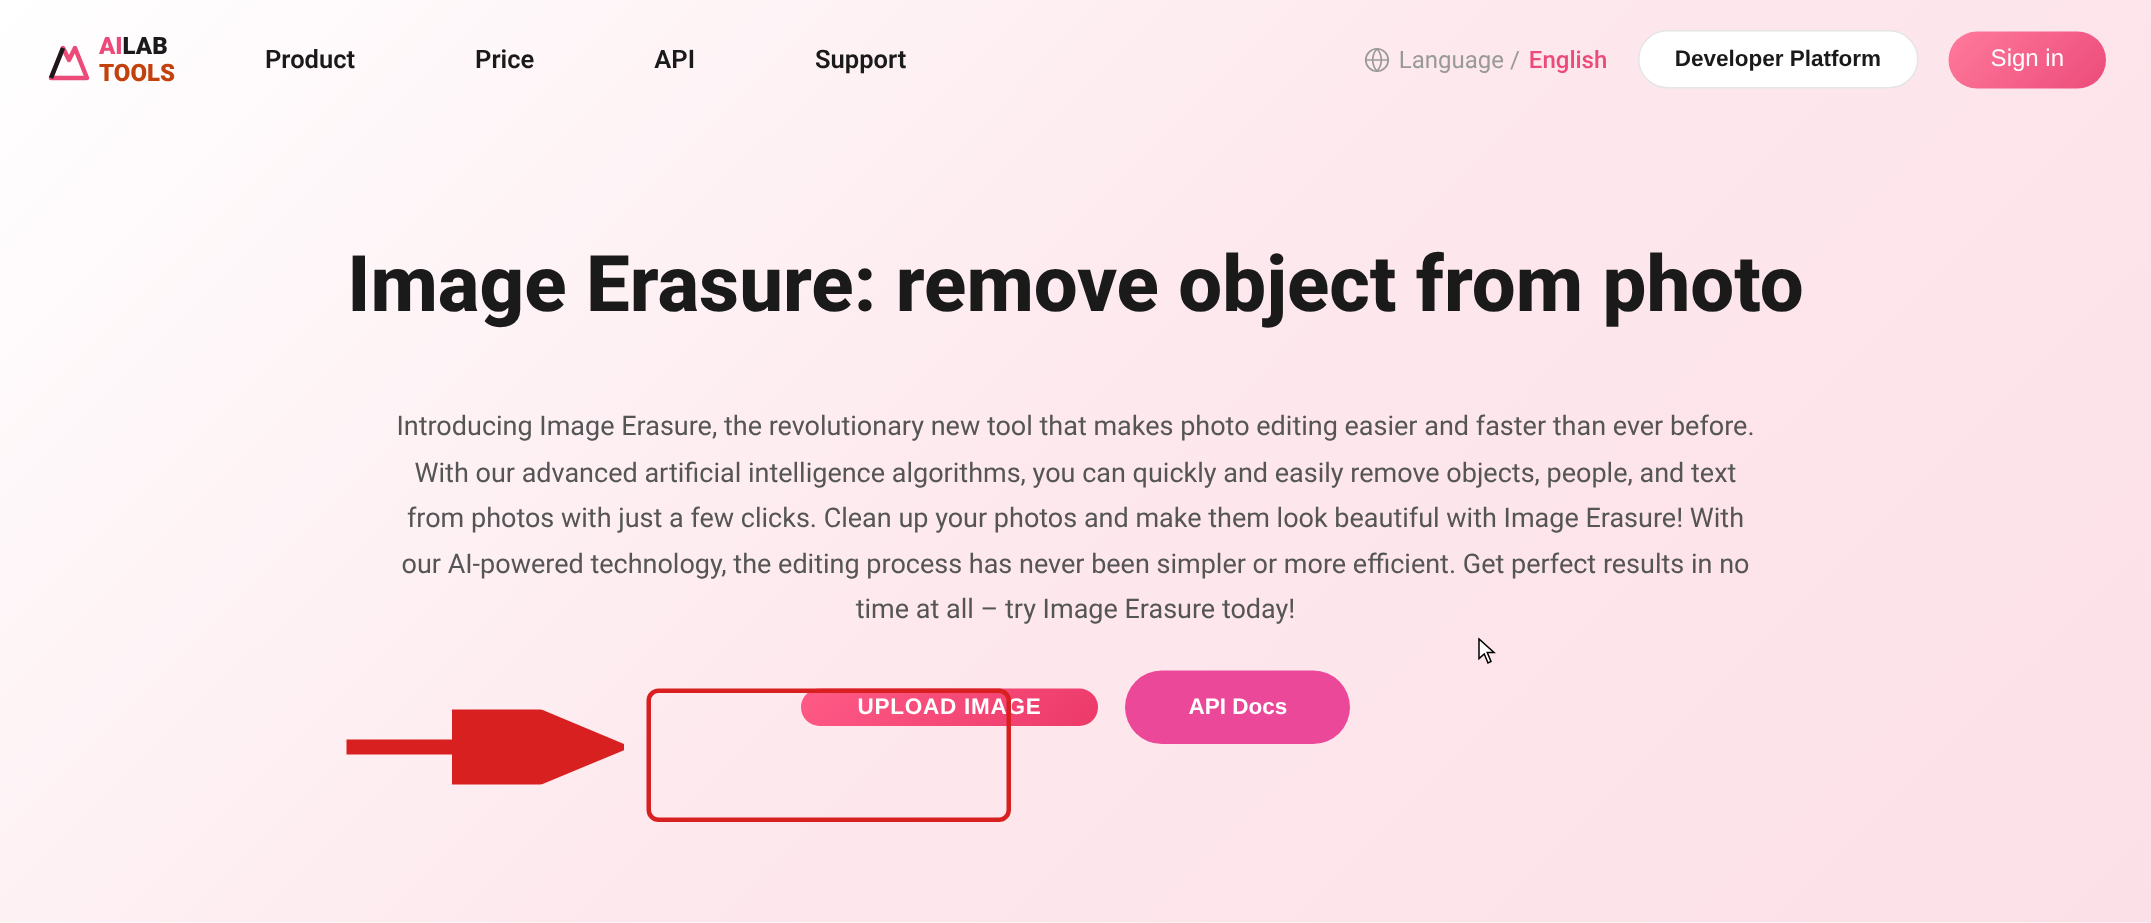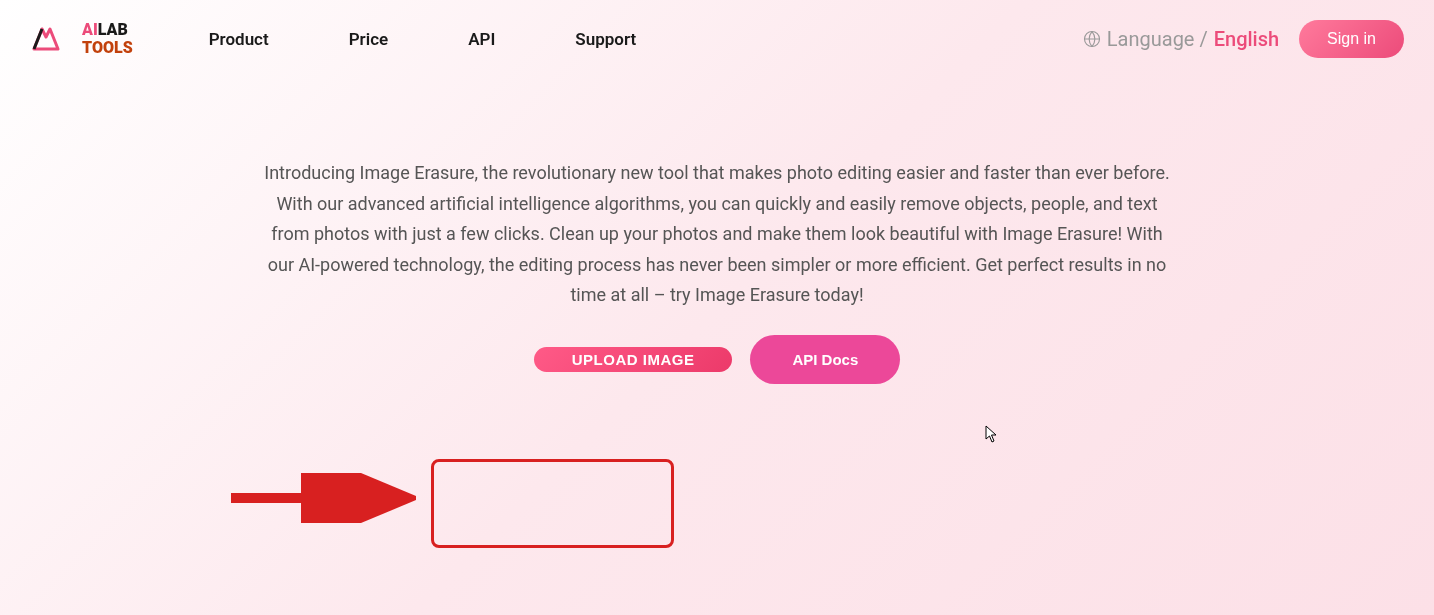--- a/index.html
+++ b/index.html
@@ -15,21 +15,22 @@
       position: relative;
     }
     .header {
       display: flex;
       align-items: center;
       padding: 20px 30px;
       gap: 40px;
     }
     .logo {
       display: flex;
-      gap: 20px;
+      align-items: center;
+      gap: 4px;
     }
     .logo-icon {
       width: 32px;
       height: 32px;
     }
     .logo-text {
       font-weight: 900;
       font-size: 16px;
       line-height: 1.1;
     }
@@ -39,40 +40,40 @@
     .logo-text .lab {
       color: #1a1a1a;
     }
     .logo-text .tools {
       color: #c2410c;
       display: block;
     }
     .nav {
       display: flex;
       gap: 80px;
-      margin-left: 36px;
+      margin-left: 20px;
     }
     .nav-item {
       font-size: 17px;
       font-weight: 600;
       color: #1a1a1a;
       cursor: pointer;
     }
     .right-header {
       display: flex;
       align-items: center;
       gap: 20px;
       margin-left: auto;
     }
     .language {
       display: flex;
       align-items: center;
       gap: 6px;
       color: #999;
-      font-size: 20px;
+      font-size: 16px;
       justify-content: center;
     }
     .language-selected {
       color: #ec4b7a;
       font-weight: 500;
     }
     .globe-icon {
       width: 18px;
       height: 18px;
       stroke: #999;
@@ -193,25 +194,27 @@
   </nav>
   <div class="right-header">
     <div class="language">
       <svg class="globe-icon" viewBox="0 0 24 24">
         <circle cx="12" cy="12" r="10" stroke-width="1.5"></circle>
         <path d="M2 12 h20 M12 2 a15 15 0 0 1 0 20 M12 2 a15 15 0 0 0 0 20" stroke-width="1.5"></path>
       </svg>
       <span>Language /</span>
       <span class="language-selected">English</span>
     </div>
+    <button class="dev-platform">Developer Platform</button>
     <button class="signin">Sign in</button>
   </div>
 </header>
 
 <section class="hero">
+  <h1 class="hero-title">Image Erasure: remove object from photo</h1>
   <p class="hero-desc">Introducing Image Erasure, the revolutionary new tool that makes photo editing easier and faster than ever before. With our advanced artificial intelligence algorithms, you can quickly and easily remove objects, people, and text from photos with just a few clicks. Clean up your photos and make them look beautiful with Image Erasure! With our AI-powered technology, the editing process has never been simpler or more efficient. Get perfect results in no time at all – try Image Erasure today!</p>
   <div class="buttons">
     <button class="upload-btn">UPLOAD IMAGE</button>
     <button class="api-btn">API Docs</button>
   </div>
 </section>
 
 <div class="highlight-box"></div>
 
 <svg class="arrow" viewBox="0 0 190 50">

